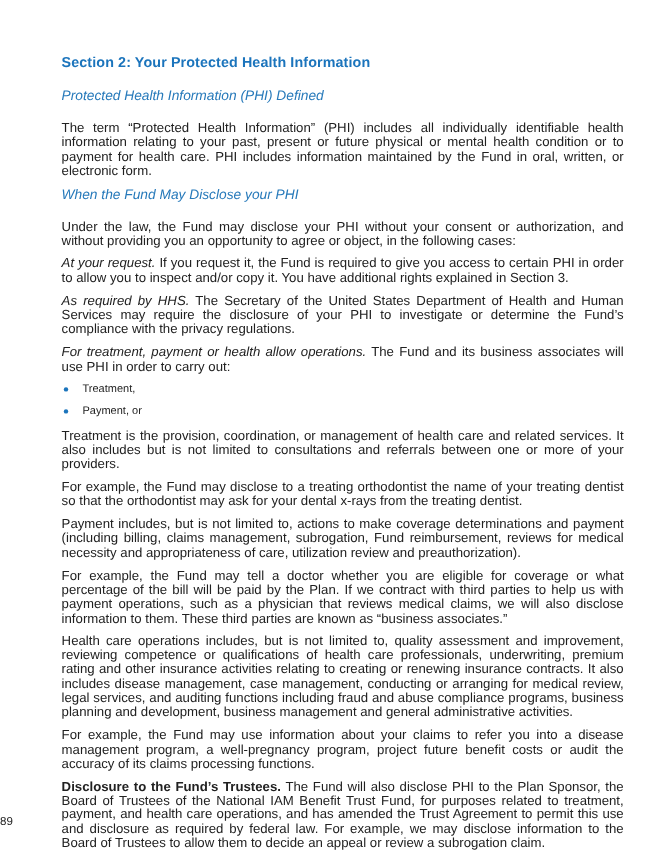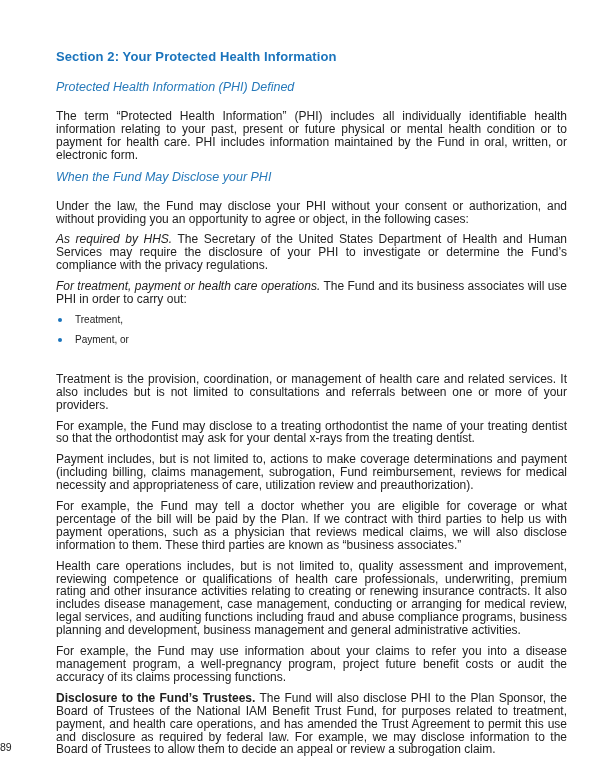--- a/index.html
+++ b/index.html
@@ -50,21 +50,21 @@
     font-size: 12px;
     line-height: 12.9px;
     text-align: justify;
     margin: 0 0 8px 0;
   }
   .para .lead-italic { font-style: italic; }
   .para .lead-bold   { font-weight: bold; }
   .sub-heading + .para, .section-heading + .sub-heading { margin-top: 16px; }
   .bullet-list {
     list-style: none;
-    margin: 4px 0 26px 0;
+    margin: 4px 0 9px 0;
     padding: 0;
   }
   .bullet-item {
     position: relative;
     padding-left: 19px;
     color: var(--body-text);
     font-size: 10px;
     line-height: 12.9px;
     margin-bottom: 7px;
   }
@@ -96,24 +96,25 @@
     <h1 class="section-heading">Section 2: Your Protected Health Information</h1>
 
     <h2 class="sub-heading">Protected Health Information (PHI) Defined</h2>
 
     <p class="para">The term “Protected Health Information” (PHI) includes all individually identifiable health information relating to your past, present or future physical or mental health condition or to payment for health care. PHI includes information maintained by the Fund in oral, written, or electronic form.</p>
 
     <h2 class="sub-heading">When the Fund May Disclose your PHI</h2>
 
     <p class="para">Under the law, the Fund may disclose your PHI without your consent or authorization, and without providing you an opportunity to agree or object, in the following cases:</p>
 
+    <p class="para"><span class="lead-italic">At your request.</span><span> If you request it, the Fund is required to give you access to certain PHI in order to allow you to inspect and/or copy it. You have additional rights explained in Section 3.</span></p>
 
     <p class="para"><span class="lead-italic">As required by HHS.</span><span> The Secretary of the United States Department of Health and Human Services may require the disclosure of your PHI to investigate or determine the Fund’s compliance with the privacy regulations.</span></p>
 
-    <p class="para"><span class="lead-italic">For treatment, payment or health care operations.</span><span> The Fund and its business associates will use PHI in order to carry out:</span></p>
+    <p class="para"><span class="lead-italic">For treatment, payment or health allow operations.</span><span> The Fund and its business associates will use PHI in order to carry out:</span></p>
 
     <ul class="bullet-list">
       <li class="bullet-item">
         <span class="bullet-dot"></span>
         <span>Treatment,</span>
       </li>
       <li class="bullet-item">
         <span class="bullet-dot"></span>
         <span>Payment, or</span>
       </li>

